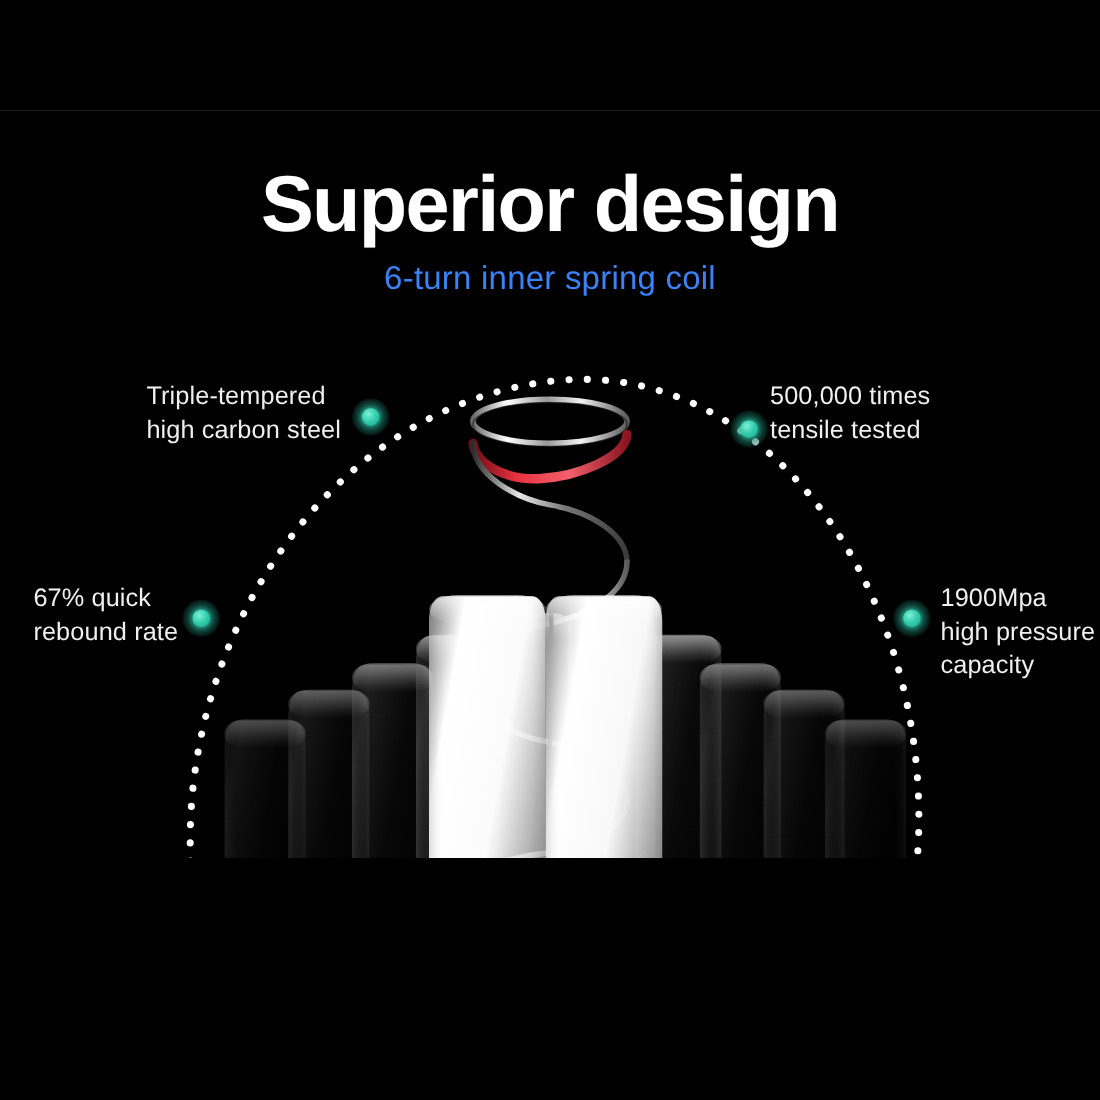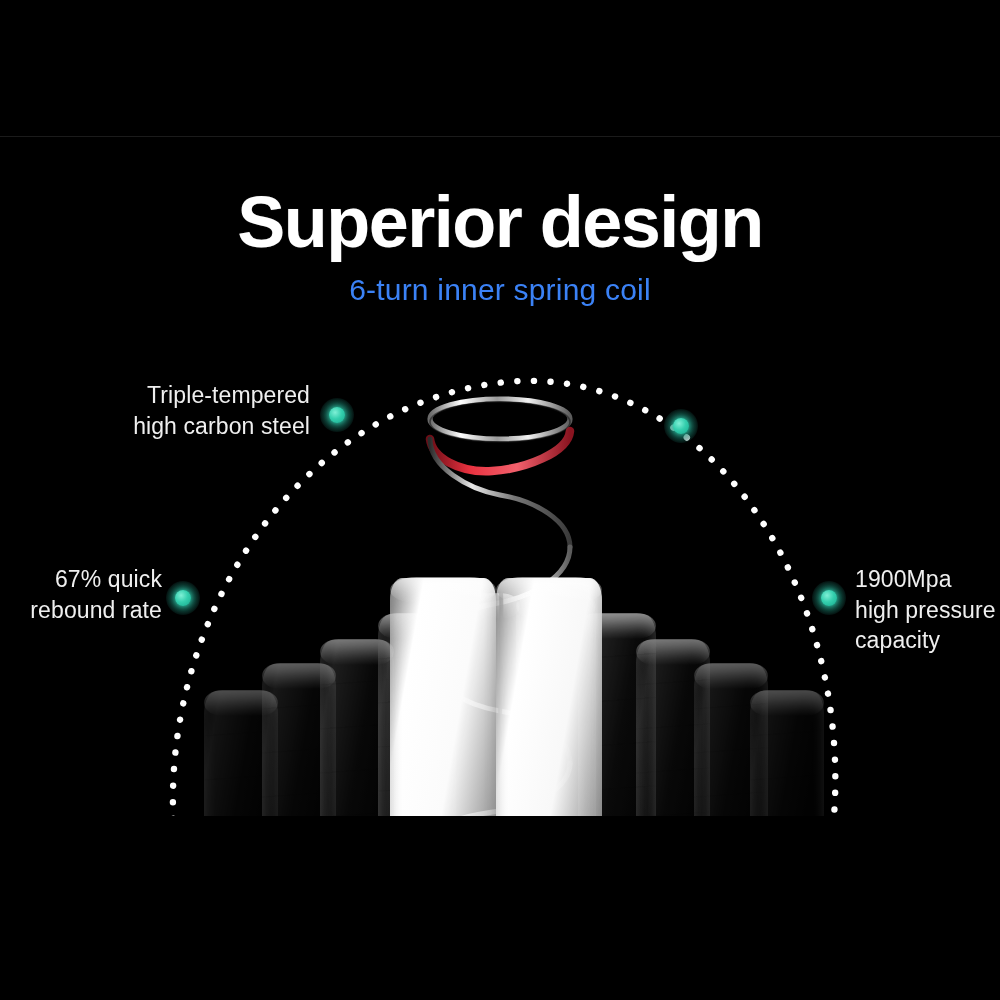--- a/index.html
+++ b/index.html
@@ -8,21 +8,20 @@
     width:1000px; height:1000px;
     background:#000;
     font-family:"Liberation Sans", sans-serif;
     overflow:hidden;
   }
   #stage {
     position:relative;
     width:1000px; height:780px;
     background:#000;
     overflow:hidden;
-    margin-top:36px;
   }
 
   
   .letterbox-line {
     position:absolute; left:0; width:1000px; height:1px;
     background:#1b1b1b;
   }
   .letterbox-line.top { top:100px; }
   .letterbox-line.bottom { top:940px; background:#141414; }
 
@@ -85,21 +84,21 @@
 
   
   .callout {
     position:absolute;
     color:#efefef;
     font-size:23px;
     line-height:1.33;
     white-space:pre-line;
     letter-spacing:.1px;
   }
-  .callout.left  { text-align:right; }
+  .callout.left  { text-align:left; }
   .callout.right { text-align:left; }
 
   #callout-steel    { top:344px; right:690px;  }
   #callout-tensile  { top:344px; left:700px;   }
   #callout-rebound  { top:528px; right:838px;  }
   #callout-pressure { top:528px; left:855px;   }
   #callout-multi    { top:776px; right:838px;  }
   #callout-lowsound { top:776px; left:858px;   }
 
   
@@ -264,20 +263,22 @@
   <div class="node" style="left:337px; top:379px;"></div>
   <div class="node" style="left:681px; top:390px;"></div>
   <div class="node" style="left:183px; top:562px;"></div>
   <div class="node" style="left:829px; top:562px;"></div>
   <div class="node" style="left:176px; top:815px;"></div>
   <div class="node" style="left:830px; top:815px;"></div>
 
   <div class="callout left" id="callout-steel">Triple-tempered
 high carbon steel</div>
 
+  <div class="callout right" id="callout-tensile">500,000 times
+tensile tested</div>
 
   <div class="callout left" id="callout-rebound">67% quick
 rebound rate</div>
 
   <div class="callout right" id="callout-pressure">1900Mpa
 high pressure
 capacity</div>
 
 
 

